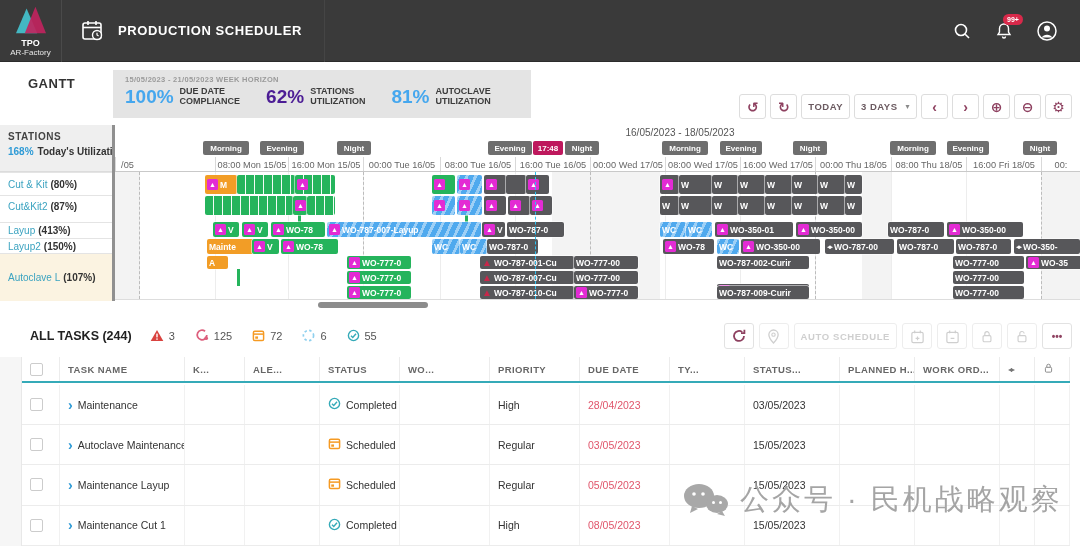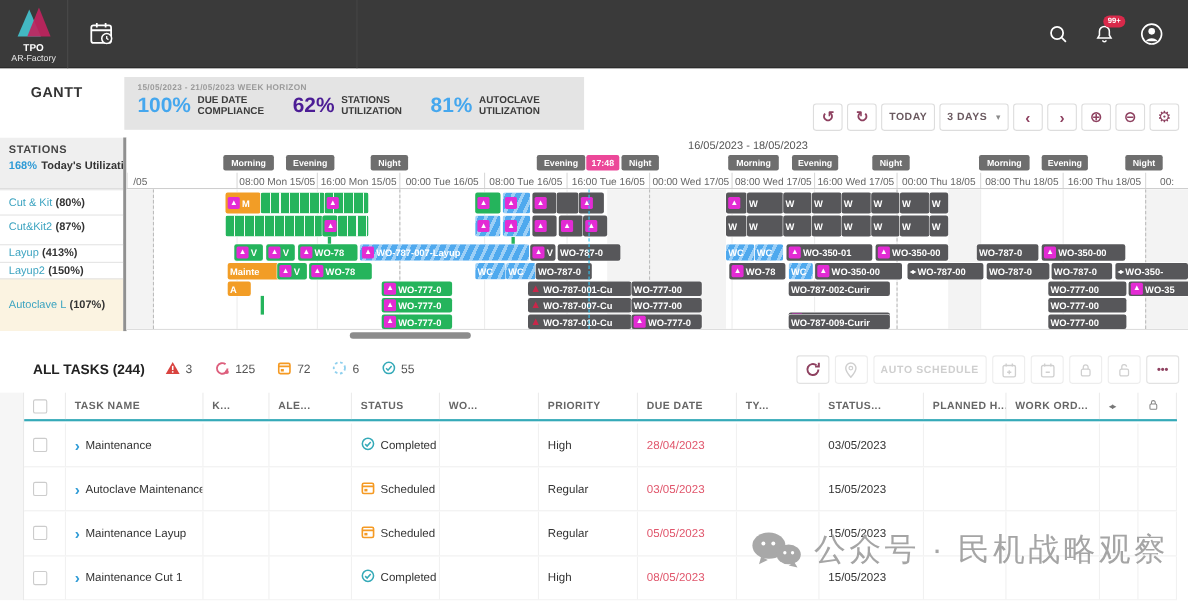--- a/index.html
+++ b/index.html
@@ -54,21 +54,21 @@
   .st-name { color:#3ba3c0; } .st-pct { color:#333; font-weight:bold; }
 
   
   .tl-header { position:absolute; left:115px; top:125px; width:965px; height:47px; background:#fff;
     border-bottom:1px solid #c9c9c9; overflow:hidden; }
   .range-label { position:absolute; left:450px; top:2px; width:230px; text-align:center;
     font-size:10px; color:#555; }
   .pill { position:absolute; top:16px; height:14px; background:#6e6e6e; border-radius:2px;
     color:#fff; font-size:8px; font-weight:bold; display:flex; align-items:center;
     justify-content:center; overflow:hidden; }
-  .pill.current { background:#ec4899; }
+  .pill.current { background:#be185d; }
   #time-cells { position:absolute; left:0; top:32px; display:flex; height:15px; }
   .tcell { flex:none; border-left:1px solid #d9d9d9; font-size:9.2px; color:#666; display:flex;
     align-items:center; justify-content:center; white-space:nowrap; overflow:hidden; }
 
   
   #gantt-body { position:absolute; left:115px; top:172px; width:965px; height:128px; background:#fff;
     overflow:hidden; border-bottom:1px solid #ddd; }
   .shade { position:absolute; top:0; bottom:0; background:#f3f3f3; }
   .colline { position:absolute; top:0; bottom:0; width:0; border-left:1px solid #ededed; }
   .dayline { position:absolute; top:0; bottom:0; width:0; border-left:1px dashed #bcbcbc; }
@@ -141,20 +141,21 @@
     </div>
     <div class="title-wrap">
       <svg width="26" height="26" viewBox="0 0 26 26">
         <rect x="3" y="5" width="18" height="16" rx="2" fill="none" stroke="#fff" stroke-width="1.6"></rect>
         <line x1="3" y1="9.5" x2="21" y2="9.5" stroke="#fff" stroke-width="1.6"></line>
         <line x1="8" y1="3" x2="8" y2="7" stroke="#fff" stroke-width="1.6"></line>
         <line x1="16" y1="3" x2="16" y2="7" stroke="#fff" stroke-width="1.6"></line>
         <circle cx="17" cy="17" r="4.5" fill="#3a3a3a" stroke="#fff" stroke-width="1.4"></circle>
         <path d="M17 14.8 v2.2 l1.6 1" stroke="#fff" fill="none" stroke-width="1.2"></path>
       </svg>
+      <span class="app-title">PRODUCTION SCHEDULER</span>
     </div>
     <div class="top-actions">
       <span class="top-btn">
         <svg width="20" height="20" viewBox="0 0 20 20">
             <circle cx="9" cy="9" r="5.5" fill="none" stroke="#fff" stroke-width="1.6"></circle>
             <line x1="13.2" y1="13.2" x2="17" y2="17" stroke="#fff" stroke-width="1.6"></line>
           </svg>
       </span>
       <span class="top-btn">
         <svg width="20" height="20" viewBox="0 0 20 20">
@@ -270,21 +271,21 @@
         <div class="tcell" style="width: 73px;">08:00 Mon 15/05</div>
         <div class="tcell" style="width: 75px;">16:00 Mon 15/05</div>
         <div class="tcell" style="width: 77px;">00:00 Tue 16/05</div>
         <div class="tcell" style="width: 75px;">08:00 Tue 16/05</div>
         <div class="tcell" style="width: 75px;">16:00 Tue 16/05</div>
         <div class="tcell" style="width: 75px;">00:00 Wed 17/05</div>
         <div class="tcell" style="width: 75px;">08:00 Wed 17/05</div>
         <div class="tcell" style="width: 75px;">16:00 Wed 17/05</div>
         <div class="tcell" style="width: 76px;">00:00 Thu 18/05</div>
         <div class="tcell" style="width: 75px;">08:00 Thu 18/05</div>
-        <div class="tcell" style="width: 75px;">16:00 Thu 18/05</div>
+        <div class="tcell" style="width: 75px;">16:00 Fri 18/05</div>
         <div class="tcell" style="width: 39px;">00:</div>
       </div>
   </div>
 
   <div id="gantt-body">
       <div class="shade" style="left: 0px; width: 24px;"></div>
       <div class="shade" style="left: 437px; width: 108px;"></div>
       <div class="shade" style="left: 747px; width: 29px;"></div>
       <div class="shade" style="left: 926px; width: 39px;"></div>
       <div class="colline" style="left: 24px;"></div>

